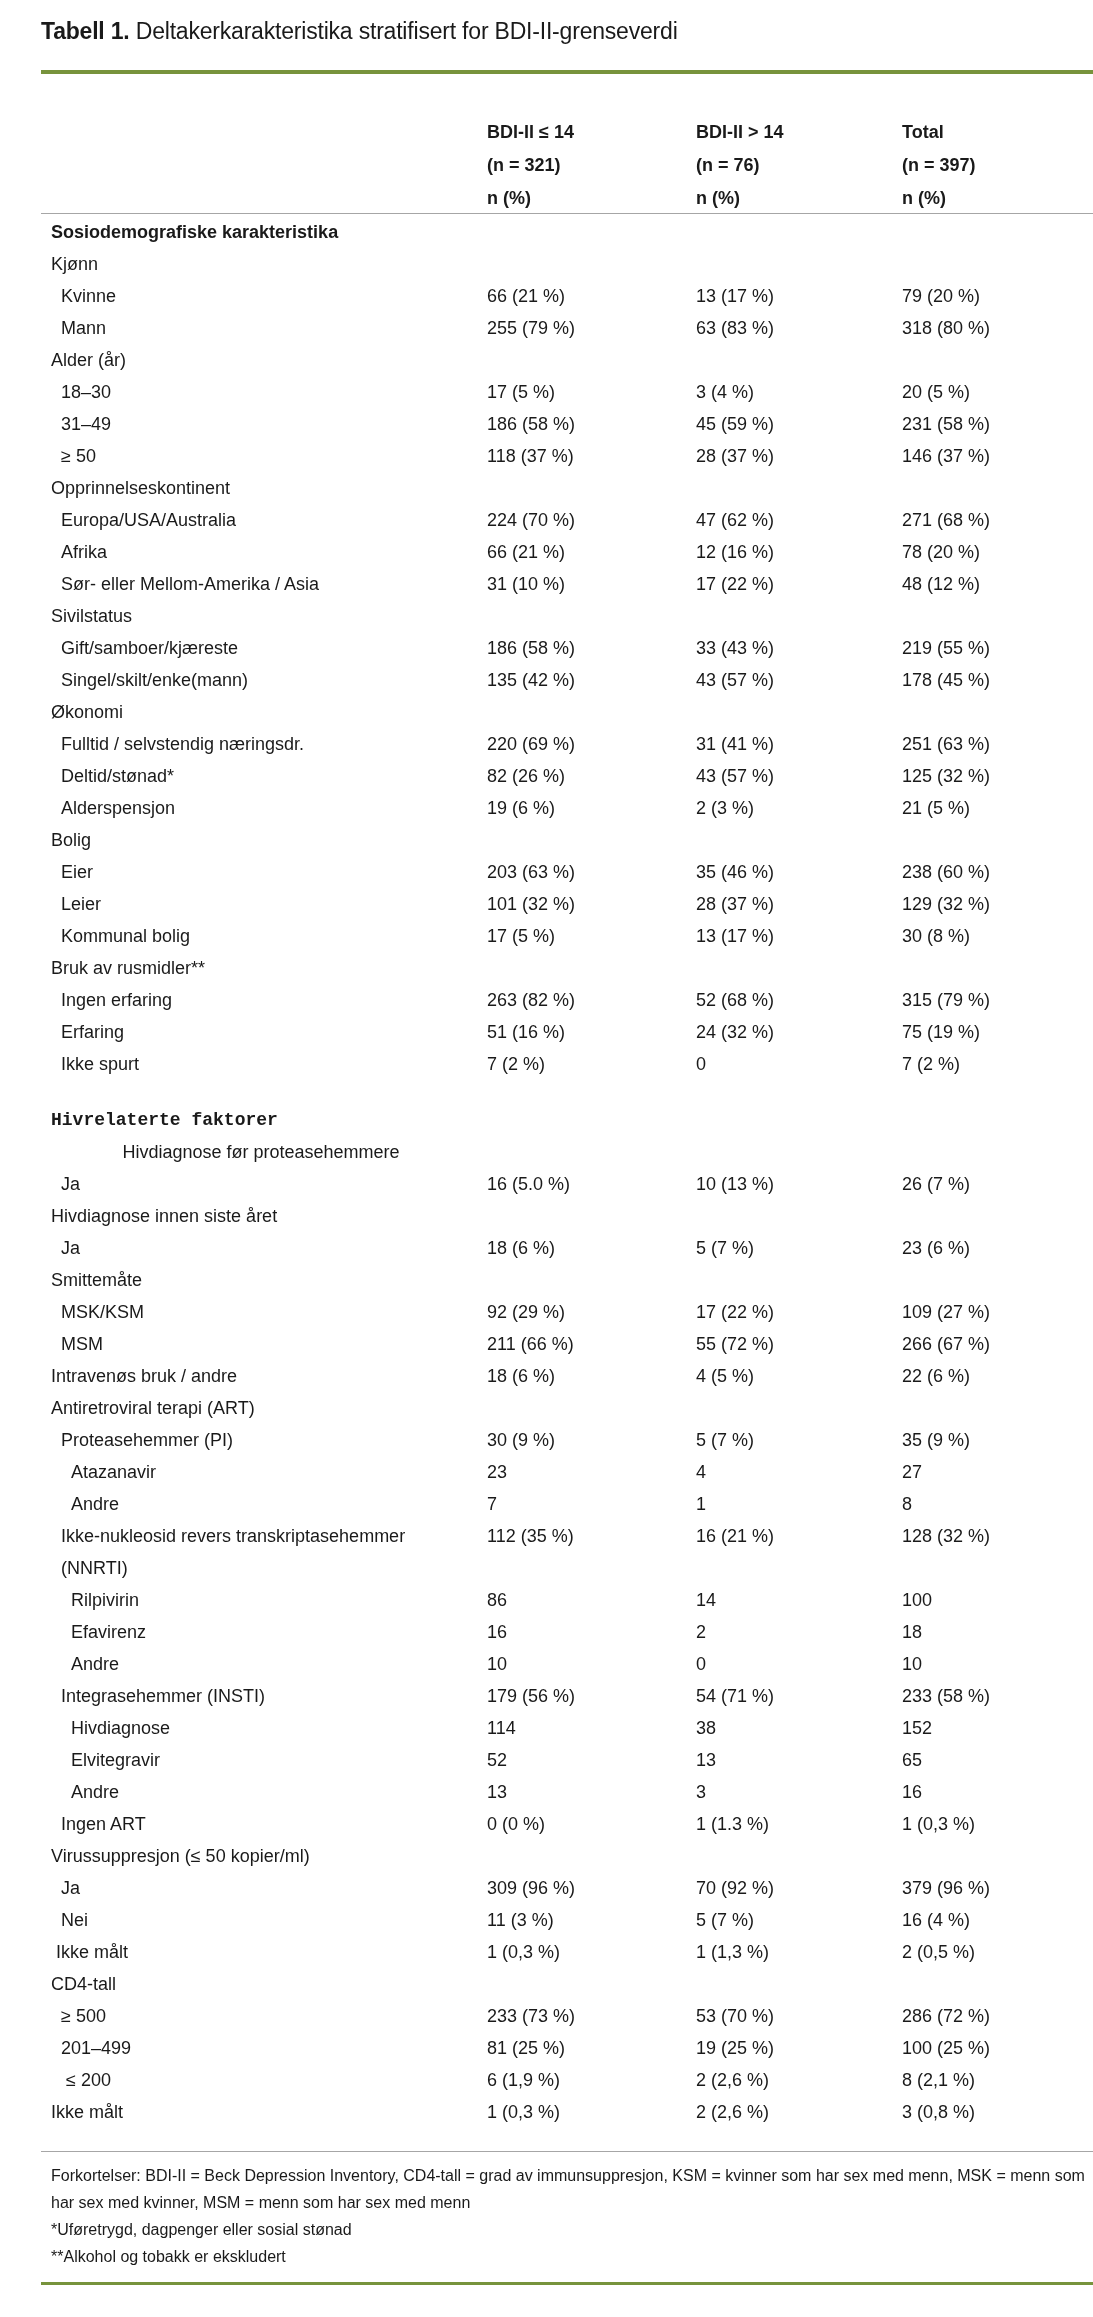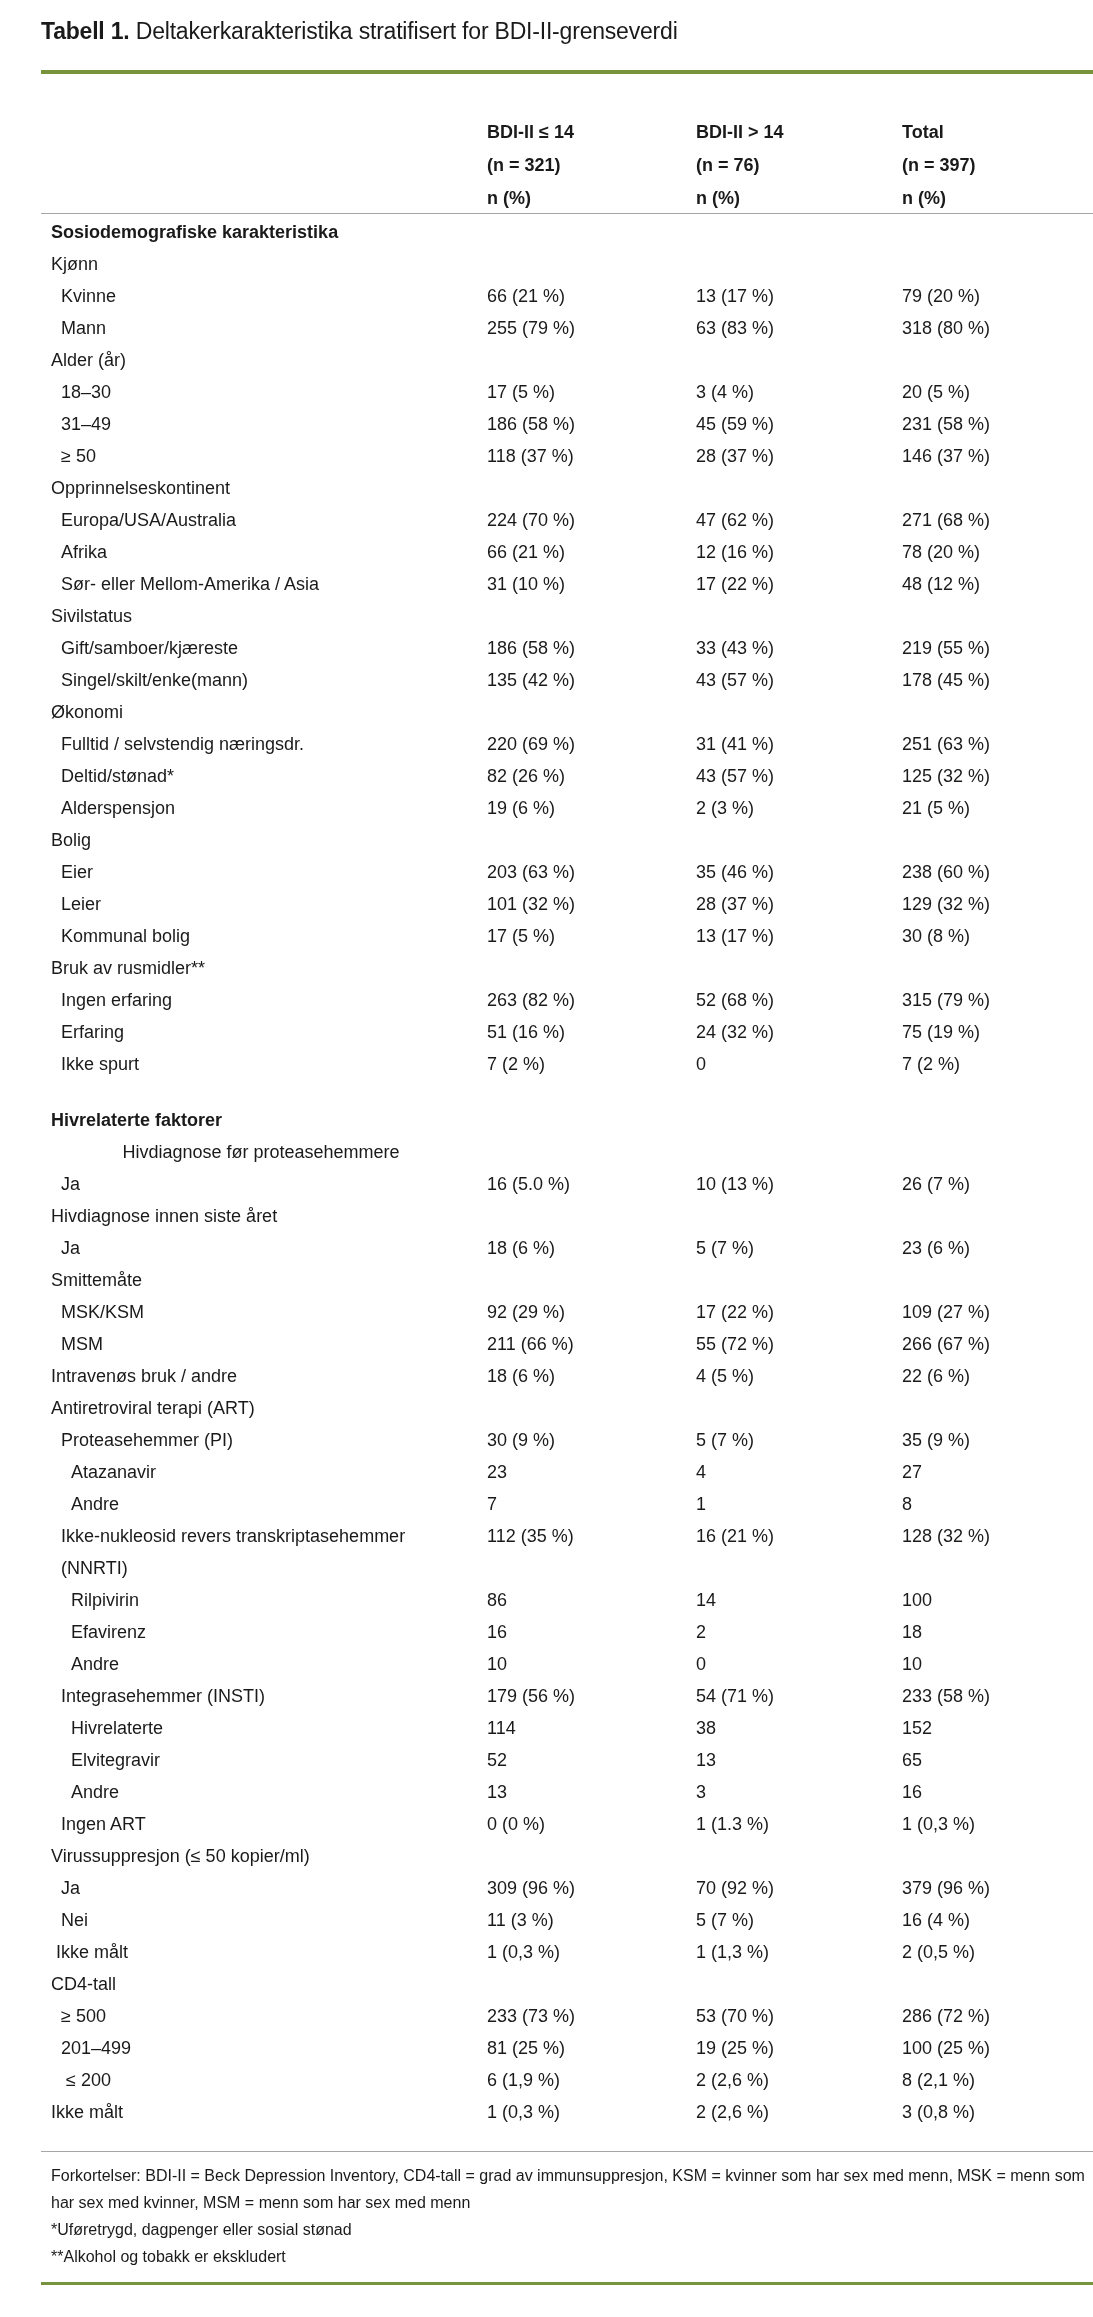--- a/index.html
+++ b/index.html
@@ -233,21 +233,21 @@
         <div class="tcell">75 (19 %)</div>
       </div>
       <div class="trow">
         <div class="tlabel" style="padding-left: 10px;">Ikke spurt</div>
         <div class="tcell">7 (2 %)</div>
         <div class="tcell">0</div>
         <div class="tcell">7 (2 %)</div>
       </div>
       <div class="trow spacer"></div>
       <div class="trow bold">
-        <div class="tlabel" style="padding-left: 0px;">Hivrelaterte faktorer</div>
+        <div class="tlabel" style="padding-left: 0px; font-family: Liberation Mono, monospace;">Hivrelaterte faktorer</div>
         <div class="tcell"></div>
         <div class="tcell"></div>
         <div class="tcell"></div>
       </div>
       <div class="trow">
         <div class="tlabel" style="padding-left: 0px; text-align: center;">Hivdiagnose før proteasehemmere</div>
         <div class="tcell"></div>
         <div class="tcell"></div>
         <div class="tcell"></div>
       </div>
@@ -341,21 +341,21 @@
         <div class="tcell">0</div>
         <div class="tcell">10</div>
       </div>
       <div class="trow">
         <div class="tlabel" style="padding-left: 10px;">Integrasehemmer (INSTI)</div>
         <div class="tcell">179 (56 %)</div>
         <div class="tcell">54 (71 %)</div>
         <div class="tcell">233 (58 %)</div>
       </div>
       <div class="trow">
-        <div class="tlabel" style="padding-left: 20px;">Hivrelaterte</div>
+        <div class="tlabel" style="padding-left: 20px;">Hivdiagnose</div>
         <div class="tcell">114</div>
         <div class="tcell">38</div>
         <div class="tcell">152</div>
       </div>
       <div class="trow">
         <div class="tlabel" style="padding-left: 20px;">Elvitegravir</div>
         <div class="tcell">52</div>
         <div class="tcell">13</div>
         <div class="tcell">65</div>
       </div>

